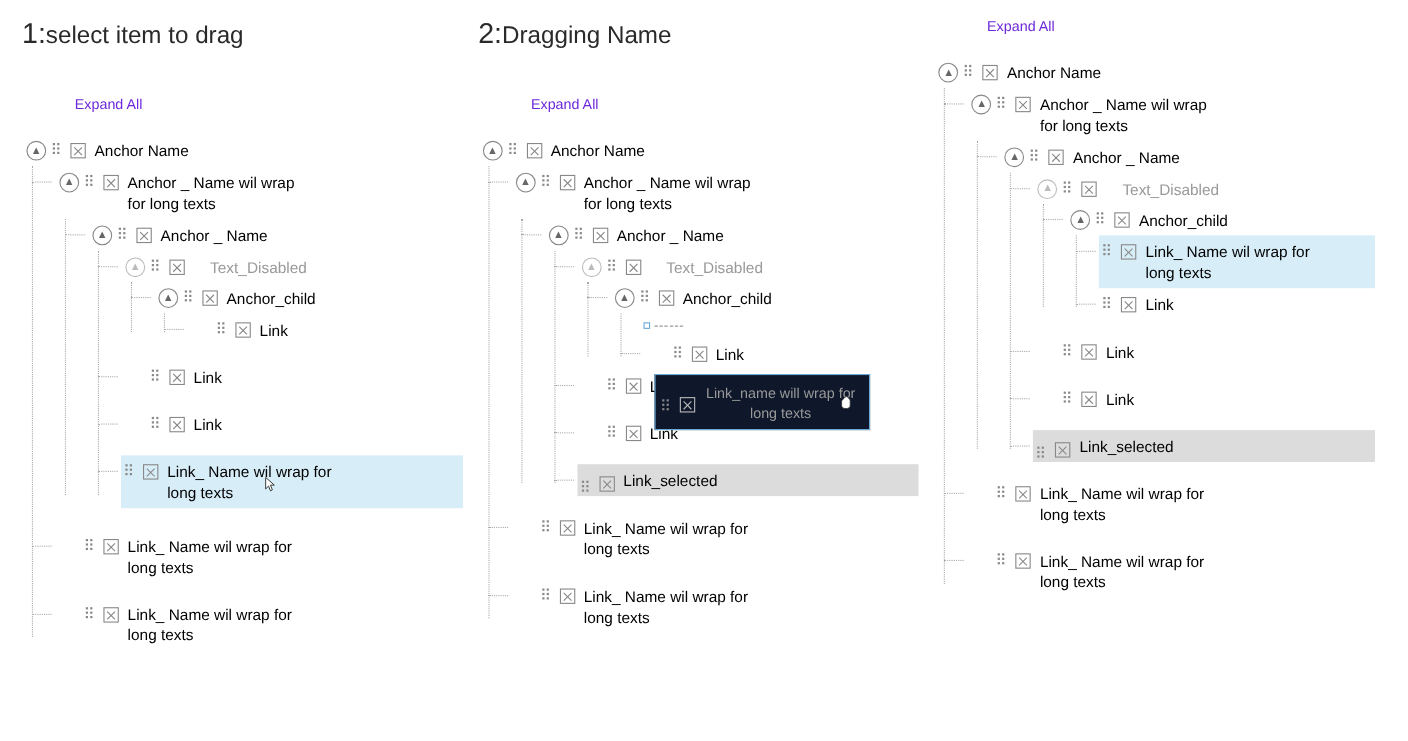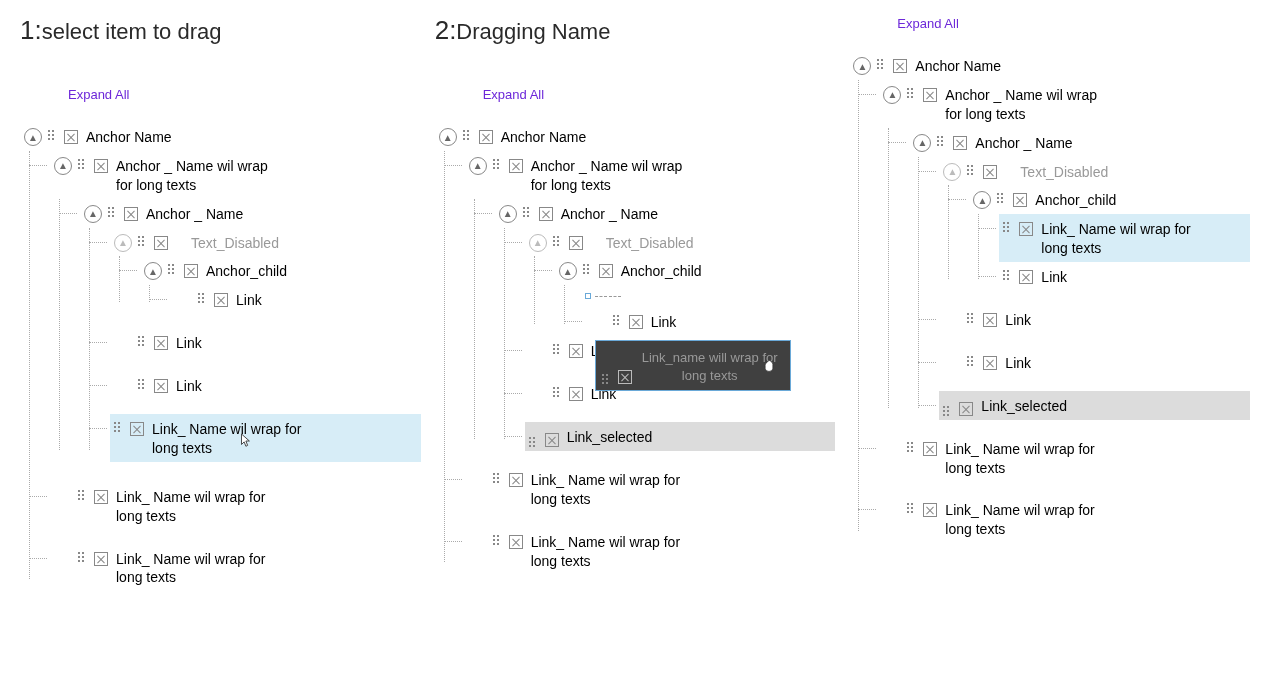--- a/index.html
+++ b/index.html
@@ -156,24 +156,24 @@
     top: 14px;
     width: 18px;
     border-top: 1px dotted #aaa;
   }
   .child-wrap.no-line::before { display: none; }
 
   
   .drag-ghost {
     position: absolute;
     border: 1px solid #6aa9d8;
-    background: #404040;
+    background: #0f172a;
     padding: 6px 10px 6px 6px;
     display: flex;
-    align-items: flex-end;
+    align-items: center;
     box-shadow: 0 0 0 0;
     z-index: 5;
   }
   .drag-ghost .label {
     color: #999;
     max-width: 140px;
     text-align: center;
     font-size: 13px;
   }
   .drag-ghost .x-icon { border-color: #bbb; }

